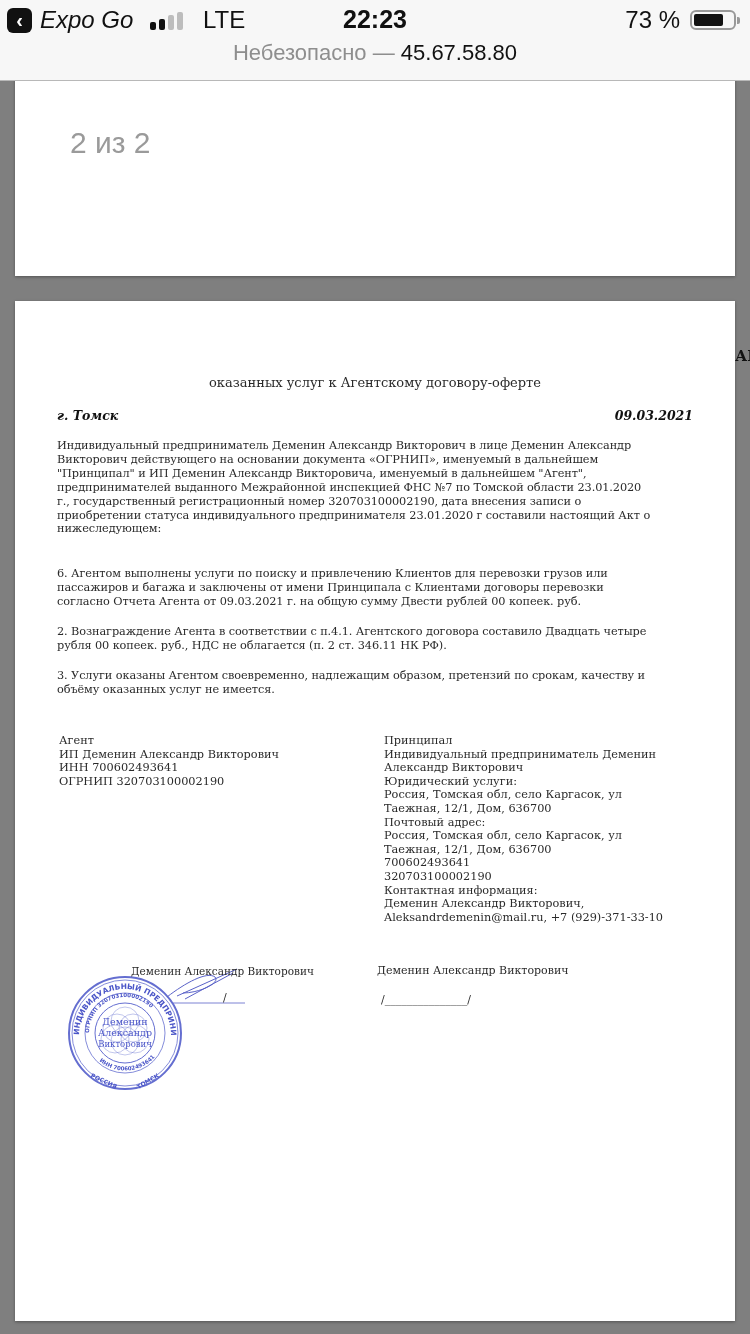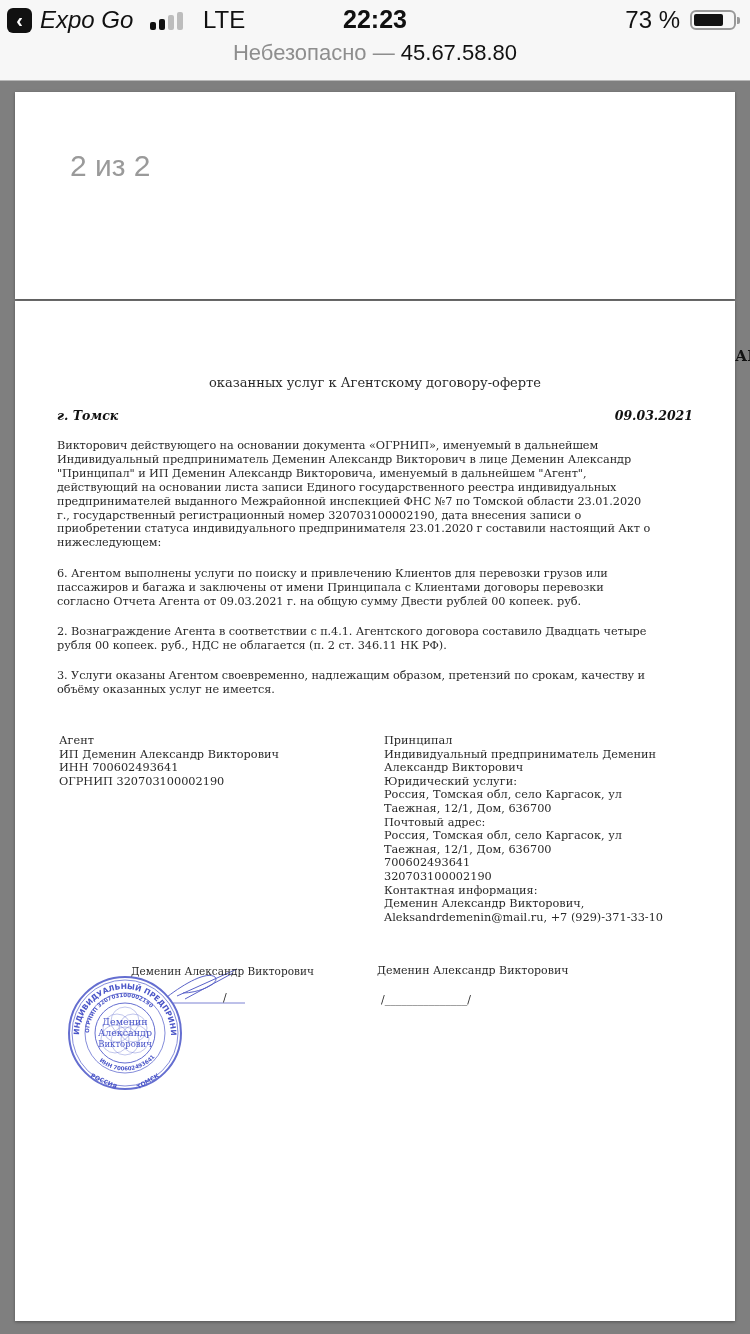--- a/index.html
+++ b/index.html
@@ -13,21 +13,21 @@
   .time { position:absolute; left:0; width:750px; text-align:center; top:5px; font-size:25px; font-weight:bold; color:#111; }
   .battery-pct { position:absolute; right:70px; top:6px; font-size:24px; color:#111;margin-left:12px; }
   .battery { position:absolute; right:14px; top:10px; width:46px; height:20px; border:2px solid #999; border-radius:6px; box-sizing:border-box; }
   .battery .fill { position:absolute; left:2px; top:2px; bottom:2px; width:29px; background:#111; border-radius:2px; }
   .battery .tip { position:absolute; right:-6px; top:5px; width:3px; height:7px; background:#999; border-radius:0 2px 2px 0; }
   .url-line { position:absolute; left:0; width:750px; text-align:center; top:40px; font-size:22px; }
   .url-line .insecure { color:#8e8e8e; }
   .url-line .host { color:#111; }
 
   .page { position:absolute; left:15px; width:720px; background:#fff; box-shadow:0 1px 3px rgba(0,0,0,0.35); }
-  .page1 { top:92px; height:207px; }
+  .page1 { top:69px; height:207px; }
   .page-counter { position:absolute; left:55px; top:57px; font-size:30px; color:#9a9a9a; }
   .page2 { top:301px; height:1020px; }
 
   .doc { position:absolute; font-family:"DejaVu Serif", serif; color:#2a2a2a; }
   .doc-title { left:0; width:720px; top:46px; text-align:right; font-weight:bold; font-size:15px; color:#111;margin-left:37px; }
   .doc-subtitle { left:0; width:720px; top:74px; text-align:center; font-size:13px; }
   .city { left:42px; top:107px; font-size:12.5px; font-style:italic; font-weight:bold; color:#111; }
   .date { right:42px; top:107px; font-size:12.5px; font-style:italic; font-weight:bold; color:#111; }
   .para { left:42px; width:640px; font-size:11.3px; line-height:13.9px; letter-spacing:-0.1px; }
   .p-intro { top:138px; }
@@ -73,24 +73,23 @@
   <div class="page-counter">2 из 2</div>
 </div>
 
 <div class="page page2">
   <div class="doc doc-title">АКТ</div>
   <div class="doc doc-subtitle">оказанных услуг к Агентскому договору-оферте</div>
   <div class="doc city">г. Томск</div>
   <div class="doc date">09.03.2021</div>
 
   <div class="doc para p-intro">
+    <span class="line">Индивидуальный предприниматель Деменин Александр Викторович в лице Деменин Александр</span>
     <span class="line">Викторович действующего на основании документа «ОГРНИП», именуемый в дальнейшем</span>
-    <span class="line">Индивидуальный предприниматель Деменин Александр Викторович в лице Деменин Александр</span>
     <span class="line">"Принципал" и ИП Деменин Александр Викторовича, именуемый в дальнейшем "Агент",</span>
-    <span class="line">действующий на основании листа записи Единого государственного реестра индивидуальных</span>
     <span class="line">предпринимателей выданного Межрайонной инспекцией ФНС №7 по Томской области 23.01.2020</span>
     <span class="line">г., государственный регистрационный номер 320703100002190, дата внесения записи о</span>
     <span class="line">приобретении статуса индивидуального предпринимателя 23.01.2020 г составили настоящий Акт о</span>
     <span class="line">нижеследующем:</span>
   </div>
 
   <div class="doc para p1">
     <span class="line">6. Агентом выполнены услуги по поиску и привлечению Клиентов для перевозки грузов или</span>
     <span class="line">пассажиров и багажа и заключены от имени Принципала с Клиентами договоры перевозки</span>
     <span class="line">согласно Отчета Агента от 09.03.2021 г. на общую сумму Двести рублей 00 копеек. руб.</span>

